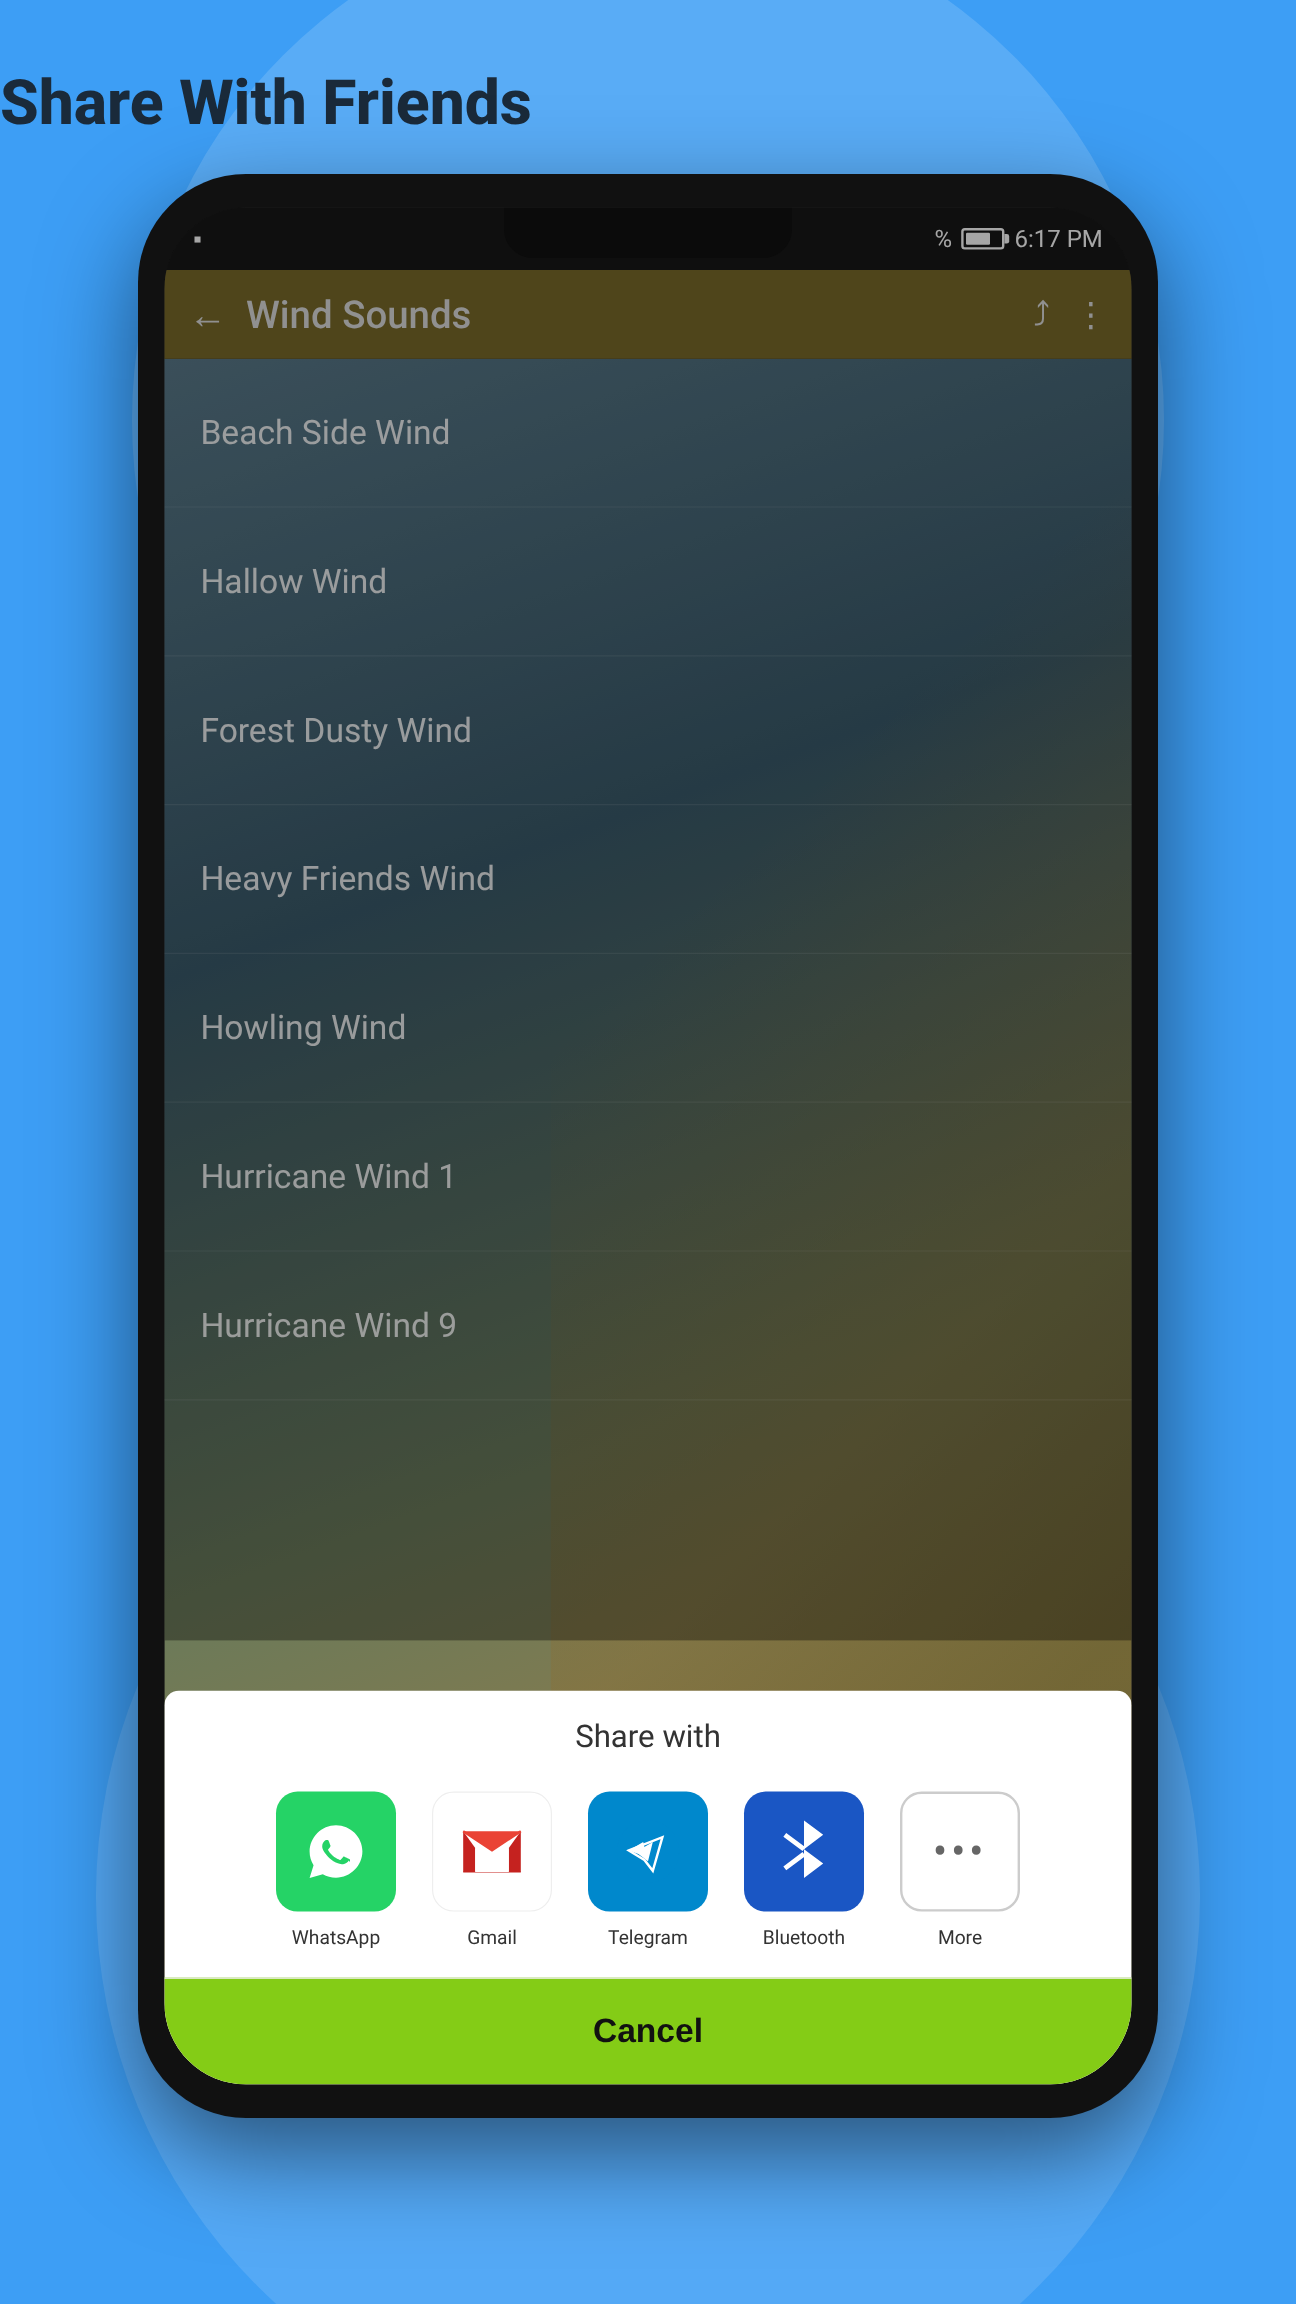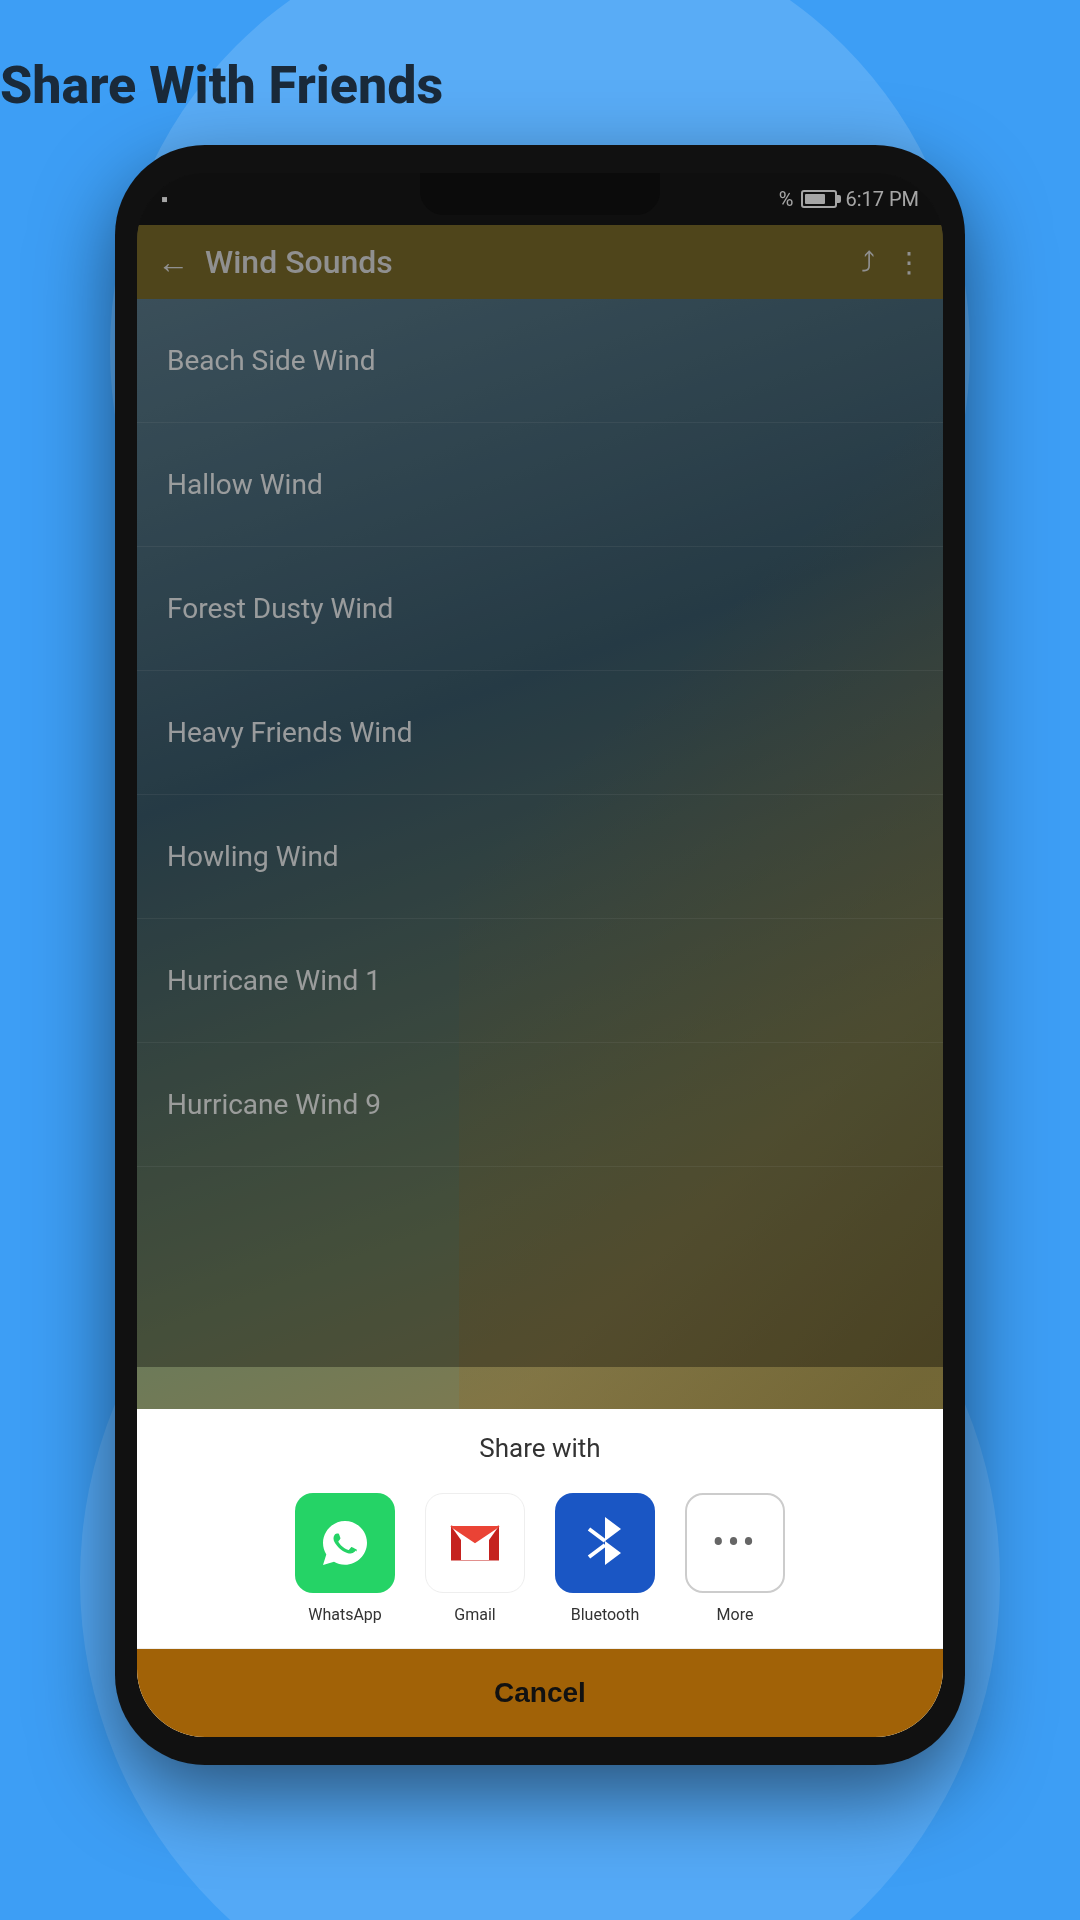--- a/index.html
+++ b/index.html
@@ -224,21 +224,21 @@
       font-weight: 400;
     }
 
     
     .share-sheet {
       position: absolute;
       bottom: 0;
       left: 0;
       right: 0;
       background: white;
-      border-radius: 0;
+      border-radius: 12px;
       z-index: 30;
       padding-bottom: 0;
     }
 
     .share-title {
       text-align: center;
       font-size: 26px;
       color: #333;
       padding: 24px 0 20px;
       font-weight: 400;
@@ -282,21 +282,21 @@
     }
 
     .cancel-btn {
       display: block;
       width: 100%;
       padding: 28px;
       text-align: center;
       font-size: 28px;
       font-weight: 700;
       color: #111;
-      background: #a16207;
+      background: #84cc16;
       border: none;
       border-top: 1px solid #eee;
       cursor: pointer;
     }
 
     
     .dim-overlay {
       position: absolute;
       top: 0;
       left: 0;
@@ -391,20 +391,31 @@
               <path d="M4 4v34h10V18L4 4z" fill="#c5221f"></path>
               <path d="M52 4v34H42V18L52 4z" fill="#c5221f"></path>
               <path d="M4 38h48" fill="none" stroke="#c5221f"></path>
               <path d="M14 18l14 9 14-9v20H14V18z" fill="#ffffff"></path>
               <path d="M4 4L28 20 52 4" fill="none" stroke="#ea4335" stroke-width="2"></path>
             </svg>
           </div>
           <span class="share-app-label">Gmail</span>
         </div>
 
+        <div class="share-app-item">
+          <div class="share-app-icon icon-telegram">
+            <svg width="56" height="56" viewBox="0 0 56 56" xmlns="http://www.w3.org/2000/svg">
+              <circle cx="28" cy="28" r="26" fill="#0088cc"></circle>
+              <path d="M12 27l28-11-8 28-7-9-13-8z" fill="none" stroke="white" stroke-width="2"></path>
+              <path d="M20 27l8 9 4-16" fill="white"></path>
+              <path d="M12 27l8 3 8 6-4-16-12 7z" fill="white"></path>
+            </svg>
+          </div>
+          <span class="share-app-label">Telegram</span>
+        </div>
 
         <div class="share-app-item">
           <div class="share-app-icon icon-bluetooth">
             <svg width="44" height="60" viewBox="0 0 44 60" xmlns="http://www.w3.org/2000/svg">
               <path d="M22 4l16 12-16 12V4zM22 28l16 12-16 12V28z" fill="white"></path>
               <path d="M6 16l16 12M6 44l16-12" stroke="white" stroke-width="4" fill="none"></path>
             </svg>
           </div>
           <span class="share-app-label">Bluetooth</span>
         </div>

